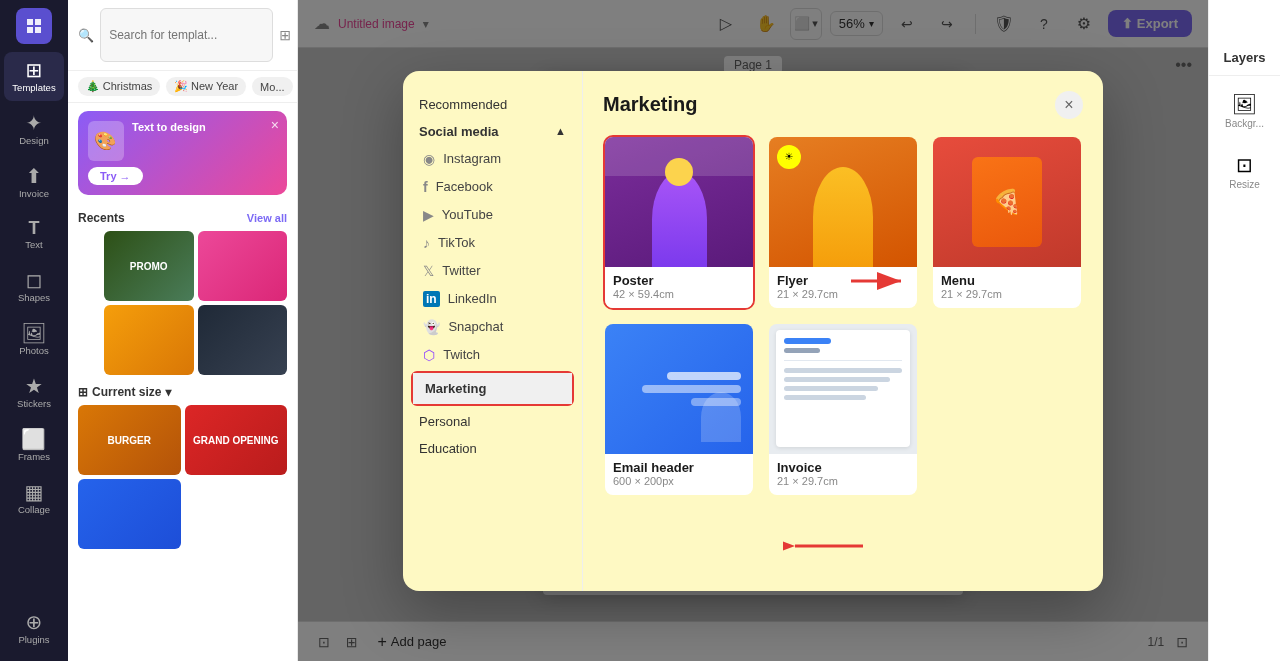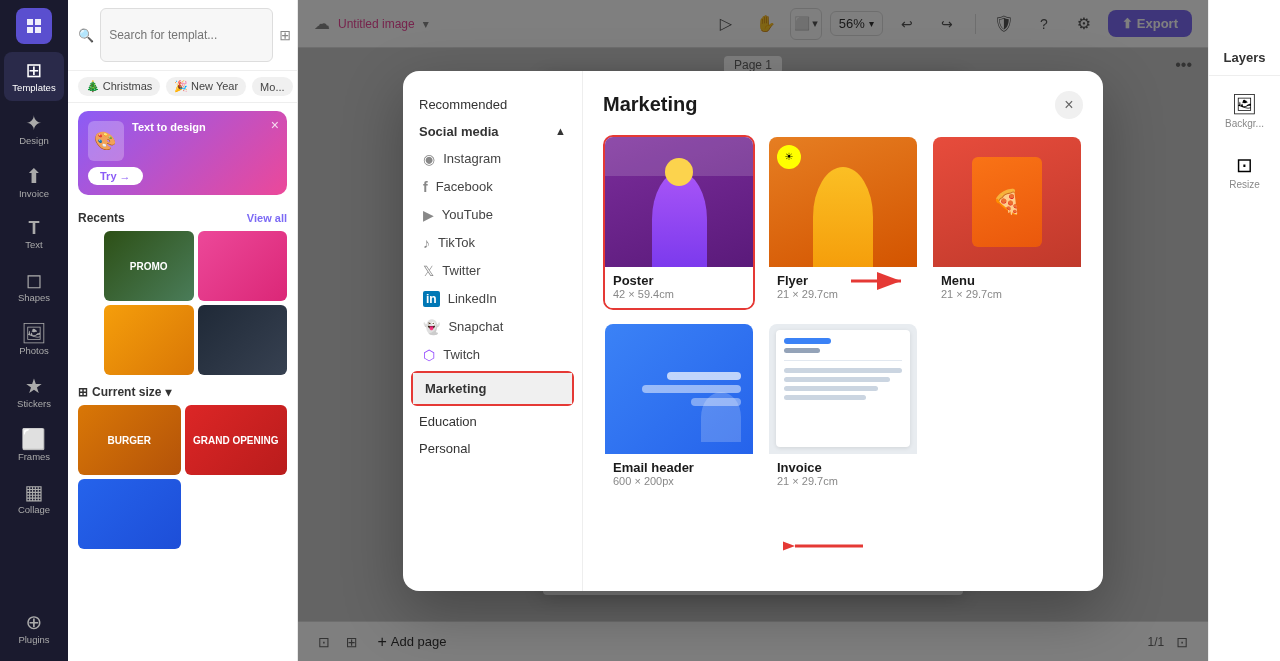--- a/index.html
+++ b/index.html
@@ -157,21 +157,21 @@
     .overlay {
       position: absolute;
       top: 0; left: 0; right: 0; bottom: 0;
       background: rgba(0,0,0,0.5);
       z-index: 100;
       display: flex; align-items: center; justify-content: center;
     }
 
     
     .modal {
-      background: #ffffff;
+      background: #fef9c3;
       border-radius: 16px;
       width: 700px;
       height: 520px;
       display: flex;
       box-shadow: 0 20px 60px rgba(0,0,0,0.3);
       overflow: hidden;
       position: relative;
     }
     .modal-left {
       width: 180px;
@@ -415,22 +415,22 @@
         </div>
         <div class="modal-category-item">
           <span class="cat-icon" style="color:#9146ff;">⬡</span>
           <span>Twitch</span>
         </div>
 
         <div style="border: 2px solid #e53935; border-radius: 6px; margin: 2px 8px;">
           <div class="modal-section-label active" style="font-weight:700;border-left:none;padding:8px 12px;">Marketing</div>
         </div>
 
+        <div class="modal-section-label">Personal</div>
         <div class="modal-section-label">Education</div>
-        <div class="modal-section-label">Personal</div>
       </div>
 
       <div class="modal-right">
         <div class="modal-right-header">
           <span class="modal-right-title">Marketing</span>
           <div class="modal-close">×</div>
         </div>
 
         <div class="modal-grid">
 

